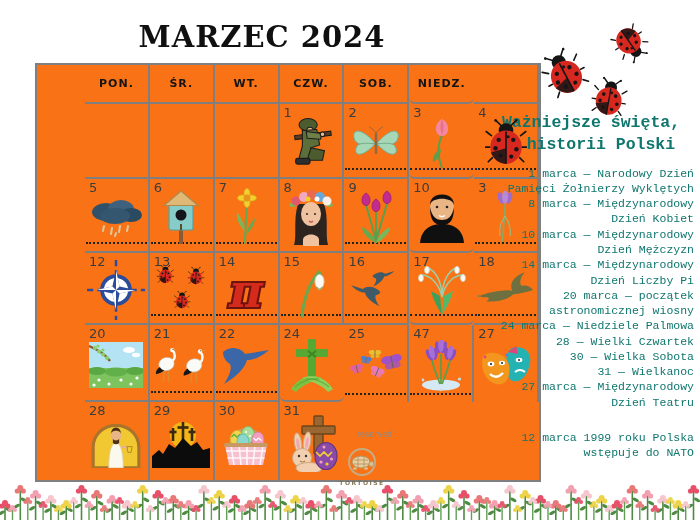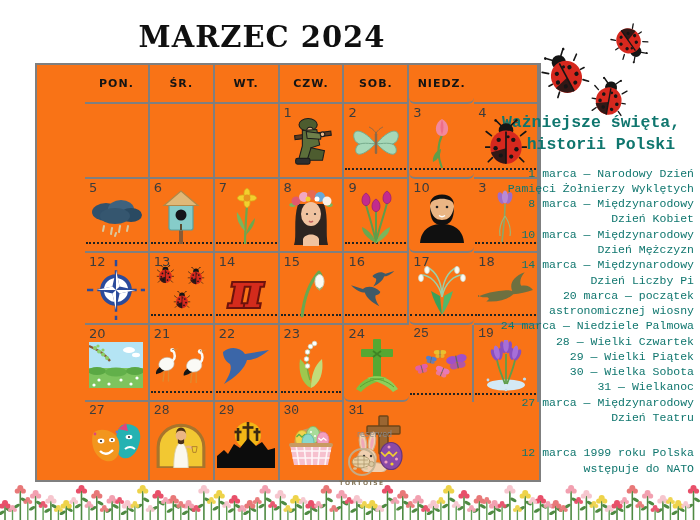--- a/index.html
+++ b/index.html
@@ -9,21 +9,21 @@
          font-family:"DejaVu Serif",serif;font-weight:700;font-size:29px;letter-spacing:1px;color:#101010;}
   .grid{position:absolute;left:35px;top:63px;width:454px;display:grid;
         grid-template-columns:repeat(7,1fr);
         grid-template-rows:39px 75px 74px 72px 77px 78px;
         border:2px solid #7f7f7f;background:#f97316;padding-left:48px;}
   .hcell{border-right:2px solid #7f7f7f;border-bottom:2px solid #7f7f7f;
          display:flex;align-items:center;justify-content:center;
          font-size:11px;font-weight:700;letter-spacing:1px;color:#141414;}
   .cell{position:relative;border-right:2px solid #7f7f7f;border-bottom:2px solid #7f7f7f;}
   .noright{border-right:none;border-radius:6px;}
-  .nobottom{border-bottom:none;font-family:Liberation Mono, monospace;}
+  .nobottom{border-bottom:none;}
   .daynum{position:absolute;top:1px;left:4px;font-size:13px;color:#3c3c3c;z-index:2;}
   .iconwrap{position:absolute;left:0;right:0;top:0;bottom:0;display:flex;
             align-items:center;justify-content:center;padding-top:4px;z-index:1;}
   .dotline{position:absolute;left:1px;right:1px;bottom:7px;border-bottom:2px dotted #222;z-index:0;}
   .panel{position:absolute;left:488px;top:112px;width:206px;font-family:Liberation Mono, monospace;color:#0f766e;}
   .panel-heading{text-align:center;font-weight:700;font-size:16.5px;line-height:1.35;}
   .events{margin-top:9px;text-align:right;font-size:11.5px;line-height:1.33;margin-left:10px;}
   .footnote{margin-top:20px;text-align:right;font-size:11.5px;line-height:1.33;}
   .reserved{position:absolute;left:351px;top:430px;font-size:8px;color:#8a8a8a;z-index:5;margin-left:6px;}
   .logo{position:absolute;left:336px;top:447px;width:52px;text-align:center;z-index:6;opacity:.9;}
@@ -487,38 +487,20 @@
       </div>
       <div class="cell">
         <div class="dotline"></div>
         <div class="iconwrap">
           <svg width="52" height="42" viewBox="0 0 52 42">
 <path d="M3 8 C10 2 20 3 25 10 L49 6 C40 14 32 16 27 16 C25 24 16 33 4 40 C10 31 12 24 10 20 C5 17 3 12 3 8 Z" fill="#3b66a8"></path>
           </svg>
         </div>
         <span class="daynum">22</span>
       </div>
-      <div class="cell">
-        <div class="dotline"></div>
-        <div class="iconwrap">
-          <svg width="36" height="50" viewBox="0 0 34 50">
-<path d="M17 48 C8 44 4 32 6 19 C14 26 17 36 17 48 Z" fill="#9ec84e"></path>
-<path d="M17 48 C26 44 30 32 28 19 C20 26 17 36 17 48 Z" fill="#c2dc7a"></path>
-<path d="M16 40 C12 28 12 15 18 5" stroke="#7aa83e" stroke-width="1.4" fill="none"></path>
-<g fill="#fff" stroke="#cdd8c0" stroke-width="0.8">
-<circle cx="13.5" cy="26" r="2.3"></circle>
-              <circle cx="12.5" cy="19" r="2.3"></circle>
-              <circle cx="13.5" cy="12" r="2.3"></circle>
-              <circle cx="16.5" cy="6.5" r="2.3"></circle>
-              <circle cx="20.5" cy="3.5" r="2.3"></circle>
-            </g>
-          </svg>
-        </div>
-        <span class="daynum">23</span>
-      </div>
       <div class="cell noright">
         <div class="iconwrap">
           <svg width="50" height="56" viewBox="0 0 50 56">
 <g fill="#56a832">
               <rect x="21" y="2" width="8" height="42" rx="1"></rect>
               <rect x="9" y="12" width="32" height="8" rx="1"></rect>
             </g>
 <path d="M21 14 L29 20 M29 14 L21 20" stroke="#3f8424" stroke-width="1.8"></path>
 <path d="M4 52 C12 40 24 37 35 41 C26 44 15 48 9 55 Z" fill="#7cc242"></path>
 <path d="M46 52 C38 40 26 37 15 41 C24 44 35 48 41 55 Z" fill="#8ed05a"></path>
@@ -593,21 +575,21 @@
 <ellipse cx="3.2" cy="0.5" rx="2.6" ry="6.2" fill="#8a4fc0" transform="rotate(16)"></ellipse>
 <ellipse cx="0" cy="-0.8" rx="2.8" ry="6.8" fill="#a76fd8"></ellipse>
             </g>
             <g transform="translate(32,13) rotate(12)">
 <ellipse cx="-3.2" cy="0.5" rx="2.6" ry="6.2" fill="#8a4fc0" transform="rotate(-16)"></ellipse>
 <ellipse cx="3.2" cy="0.5" rx="2.6" ry="6.2" fill="#8a4fc0" transform="rotate(16)"></ellipse>
 <ellipse cx="0" cy="-0.8" rx="2.8" ry="6.8" fill="#a76fd8"></ellipse>
             </g>
           </svg>
         </div>
-        <span class="daynum">19</span>
+        <span class="daynum">47</span>
       </div>
       <div class="cell nobottom">
         <div class="iconwrap">
           <svg width="56" height="46" viewBox="0 0 56 46">
 <path d="M34 5 C46 2 54 9 52 20 C50 32 43 40 35 38 C29 36 27 27 28 18 C29 11 31 7 34 5 Z" fill="#25b2b2"></path>
 <ellipse cx="41" cy="17" rx="3.4" ry="2.2" fill="#fff"></ellipse>
             <circle cx="41" cy="17" r="1" fill="#222"></circle>
 <path d="M37 29 Q42 25 47 29" stroke="#fff" stroke-width="2" fill="none"></path>
 <path d="M30 9 L38 3 L40 11 Z" fill="#e0457b"></path>
 <path d="M5 13 C2 25 7 38 18 41 C28 43 33 34 31 22 C29 11 13 6 5 13 Z" fill="#f2961e"></path>
@@ -715,21 +697,20 @@
         <div>z historii Polski</div>
       </div>
     <div class="events" id="events">
         <div class="event-item">1 marca — Narodowy Dzień Pamięci Żołnierzy Wyklętych</div>
         <div class="event-item">8 marca — Międzynarodowy Dzień Kobiet</div>
         <div class="event-item">10 marca — Międzynarodowy Dzień Mężczyzn</div>
         <div class="event-item">14 marca — Międzynarodowy Dzień Liczby Pi</div>
         <div class="event-item">20 marca — początek astronomicznej wiosny</div>
         <div class="event-item">24 marca — Niedziele Palmowa</div>
         <div class="event-item">28 — Wielki Czwartek</div>
-        <div class="event-item">29 — Wielki Piątek</div>
         <div class="event-item">30 — Wielka Sobota</div>
         <div class="event-item">31 — Wielkanoc</div>
         <div class="event-item">27 marca — Międzynarodowy Dzień Teatru</div>
       </div>
     <div class="footnote">12 marca 1999 roku Polska wstępuje do NATO</div>
   </aside>
 
   <div class="ladybugs-decor" id="ladybugs-decor"><svg width="140" height="102" viewBox="0 0 140 102">
 <g transform="translate(8,30) rotate(-28 20 23) scale(1.02)">
 <g stroke="#151515" stroke-width="1.6" stroke-linecap="round">

